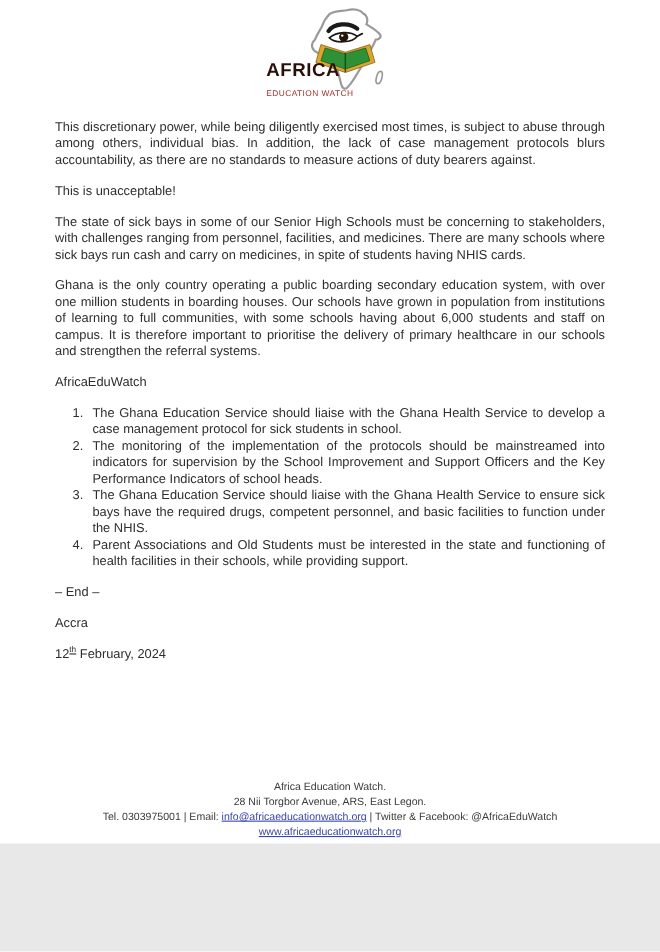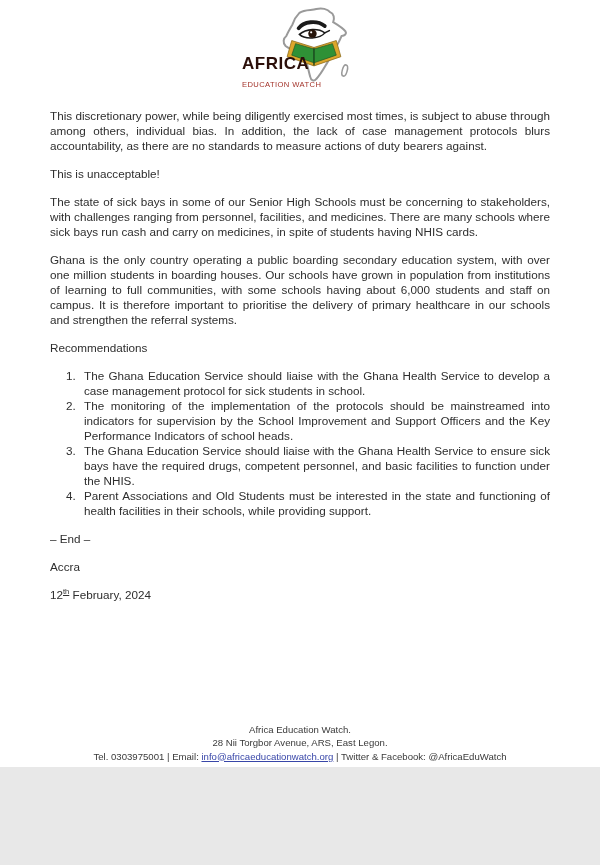--- a/index.html
+++ b/index.html
@@ -98,21 +98,21 @@
     <div class="logo-title">AFRICA</div>
     <div class="logo-subtitle">EDUCATION WATCH</div>
   </div>
 
   <div class="letter-body">
     <p>This discretionary power, while being diligently exercised most times, is subject to abuse through among others, individual bias. In addition, the lack of case management protocols blurs accountability, as there are no standards to measure actions of duty bearers against.</p>
     <p>This is unacceptable!</p>
     <p>The state of sick bays in some of our Senior High Schools must be concerning to stakeholders, with challenges ranging from personnel, facilities, and medicines. There are many schools where sick bays run cash and carry on medicines, in spite of students having NHIS cards.</p>
     <p>Ghana is the only country operating a public boarding secondary education system, with over one million students in boarding houses. Our schools have grown in population from institutions of learning to full communities, with some schools having about 6,000 students and staff on campus. It is therefore important to prioritise the delivery of primary healthcare in our schools and strengthen the referral systems.</p>
 
-    <p>Recommendations</p>
+    <p>AfricaEduWatch</p>
 
     <div class="rec-list">
       <div class="rec-item">
         <span class="rec-num">1.</span>
         <span class="rec-text">The Ghana Education Service should liaise with the Ghana Health Service to develop a case management protocol for sick students in school.</span>
       </div>
       <div class="rec-item">
         <span class="rec-num">2.</span>
         <span class="rec-text">The monitoring of the implementation of the protocols should be mainstreamed into indicators for supervision by the School Improvement and Support Officers and the Key Performance Indicators of school heads.</span>
       </div>
@@ -128,15 +128,16 @@
 
     <p class="end-marker">– End –</p>
     <p class="location">Accra</p>
     <p class="date-line"><span>12</span><sup>th</sup><span> February, 2024</span></p>
   </div>
 
   <div class="footer">
     <div>Africa Education Watch.</div>
     <div>28 Nii Torgbor Avenue, ARS, East Legon.</div>
     <div><span>Tel. 0303975001 | Email: </span><a class="link">info@africaeducationwatch.org</a><span> | Twitter &amp; Facebook: @AfricaEduWatch</span></div>
+    <div><a class="link">www.africaeducationwatch.org</a></div>
   </div>
 
 </div>
 
 </body></html>

